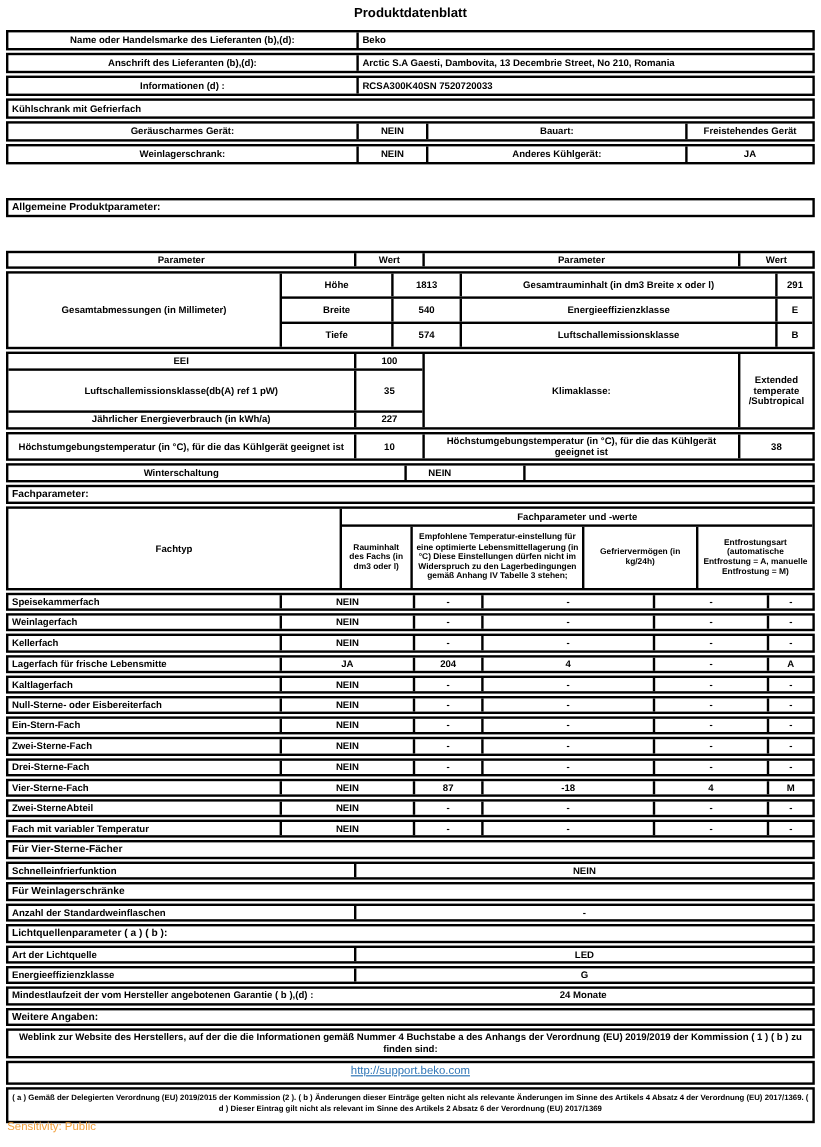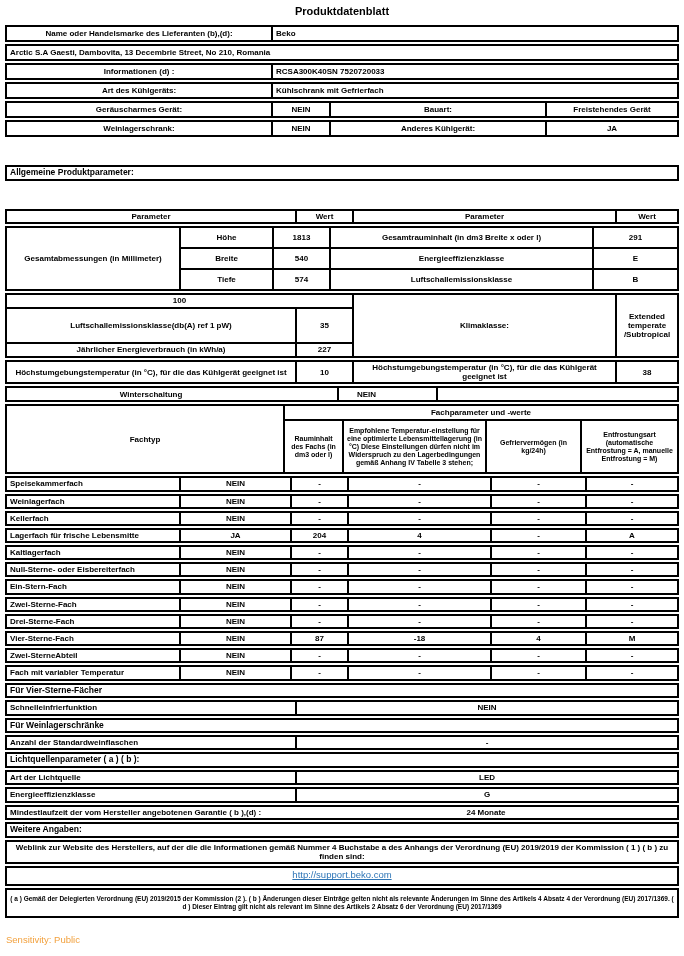--- a/index.html
+++ b/index.html
@@ -13,23 +13,23 @@
   .c{display:flex;align-items:center;justify-content:center;text-align:center;
      padding:1px 3px;font-size:8px;line-height:1.15;flex-shrink:0;}
   .c.left{justify-content:flex-start;text-align:left;}
   .col{display:flex;flex-direction:column;flex-shrink:0;}
   .subrow{display:flex;align-items:stretch;justify-content:center;}
   .subrow>*{box-sizing:border-box;}
   .subrow>*+*{border-left:2px solid #000;}
   .subrow+.subrow{border-top:2px solid #000;}
   .grow{flex:1 1 auto;width:auto;}
   
-  .w290{width:264px;}.w58{width:58px;}.w214{width:216px;}
+  .w290{width:290px;}.w58{width:58px;}.w214{width:216px;}
   .w288{width:288px;}.w57{width:57px;}.w263{width:263px;}
-  .w197{width:172px;}.w91{width:91px;}.w345{width:345px;}
+  .w197{width:226px;}.w91{width:91px;}.w345{width:345px;}
   .w308{width:276px;}.w111{width:111px;}.w143{width:143px;}.w95{width:95px;}
   
   .h13{min-height:13px;}.h11{min-height:11px;margin-top:28px;}.h10{min-height:10px;}
   .h18{min-height:18px;}.h12{min-height:12px;gap:42px;}
   .sub19{min-height:19px;}.sub12{min-height:12px;}.sub33{min-height:33px;}
   .sub13{min-height:13px;}.sub51{min-height:51px;}
   .hlink{min-height:16px;}.hweb{min-height:18px;}.hfoot{min-height:26px;}
   .fs7{font-size:7px;}.fs65{font-size:6.5px;line-height:1.3;}
   .seclabel{font-size:8.5px;}
   .link{color:#2E75B6;text-decoration:underline;font-weight:400;font-size:9.5px;cursor:pointer;}
@@ -41,28 +41,28 @@
 <div class="page">
   <div class="doc-title">Produktdatenblatt</div>
 
   <div class="tbl">
 
     <div class="row h13">
       <div class="c w290">Name oder Handelsmarke des Lieferanten (b),(d):</div>
       <div class="c grow left">Beko</div>
     </div>
     <div class="row h13">
+      <div class="c w290">Anschrift des Lieferanten (b),(d):</div>
       <div class="c grow left">Arctic S.A Gaesti, Dambovita, 13 Decembrie Street, No 210, Romania</div>
     </div>
     <div class="row h13">
       <div class="c w290">Informationen (d) :</div>
       <div class="c grow left">RCSA300K40SN 7520720033</div>
     </div>
     <div class="row h13">
-      <div class="c w290">Art des Kühlgeräts:</div>
       <div class="c grow left">Kühlschrank mit Gefrierfach</div>
     </div>
     <div class="row h13">
       <div class="c w290">Geräuscharmes Gerät:</div>
       <div class="c w58">NEIN</div>
       <div class="c w214">Bauart:</div>
       <div class="c grow">Freistehendes Gerät</div>
     </div>
     <div class="row h13">
       <div class="c w290">Weinlagerschrank:</div>
@@ -101,20 +101,21 @@
           <div class="c w57">574</div>
           <div class="c w263">Luftschallemissionsklasse</div>
           <div class="c grow">B</div>
         </div>
       </div>
     </div>
 
     <div class="row">
       <div class="col w345">
         <div class="subrow sub12">
+          <div class="c w288">EEI</div>
           <div class="c grow">100</div>
         </div>
         <div class="subrow sub33">
           <div class="c w288">Luftschallemissionsklasse(db(A) ref 1 pW)</div>
           <div class="c grow">35</div>
         </div>
         <div class="subrow sub12">
           <div class="c w288">Jährlicher Energieverbrauch (in kWh/a)</div>
           <div class="c grow">227</div>
         </div>
@@ -128,20 +129,23 @@
       <div class="c w57">10</div>
       <div class="c w263">Höchstumgebungstemperatur (in °C), für die das Kühlgerät geeignet ist</div>
       <div class="c grow">38</div>
     </div>
     <div class="row h12">
       <div class="c w288">Winterschaltung</div>
       <div class="c w57">NEIN</div>
       <div class="c grow"></div>
     </div>
 
+    <div class="row h10">
+      <div class="c grow left seclabel">Fachparameter:</div>
+    </div>
 
     <div class="row">
       <div class="c w308">Fachtyp</div>
       <div class="col grow">
         <div class="subrow sub13">
           <div class="c grow">Fachparameter und -werte</div>
         </div>
         <div class="subrow sub51">
           <div class="c w57 fs7">Rauminhalt des Fachs (in dm3 oder l)</div>
           <div class="c w143 fs7">Empfohlene Temperatur-einstellung für eine optimierte Lebensmittellagerung (in °C) Diese Einstellungen dürfen nicht im Widerspruch zu den Lagerbedingungen gemäß Anhang IV Tabelle 3 stehen;</div>

